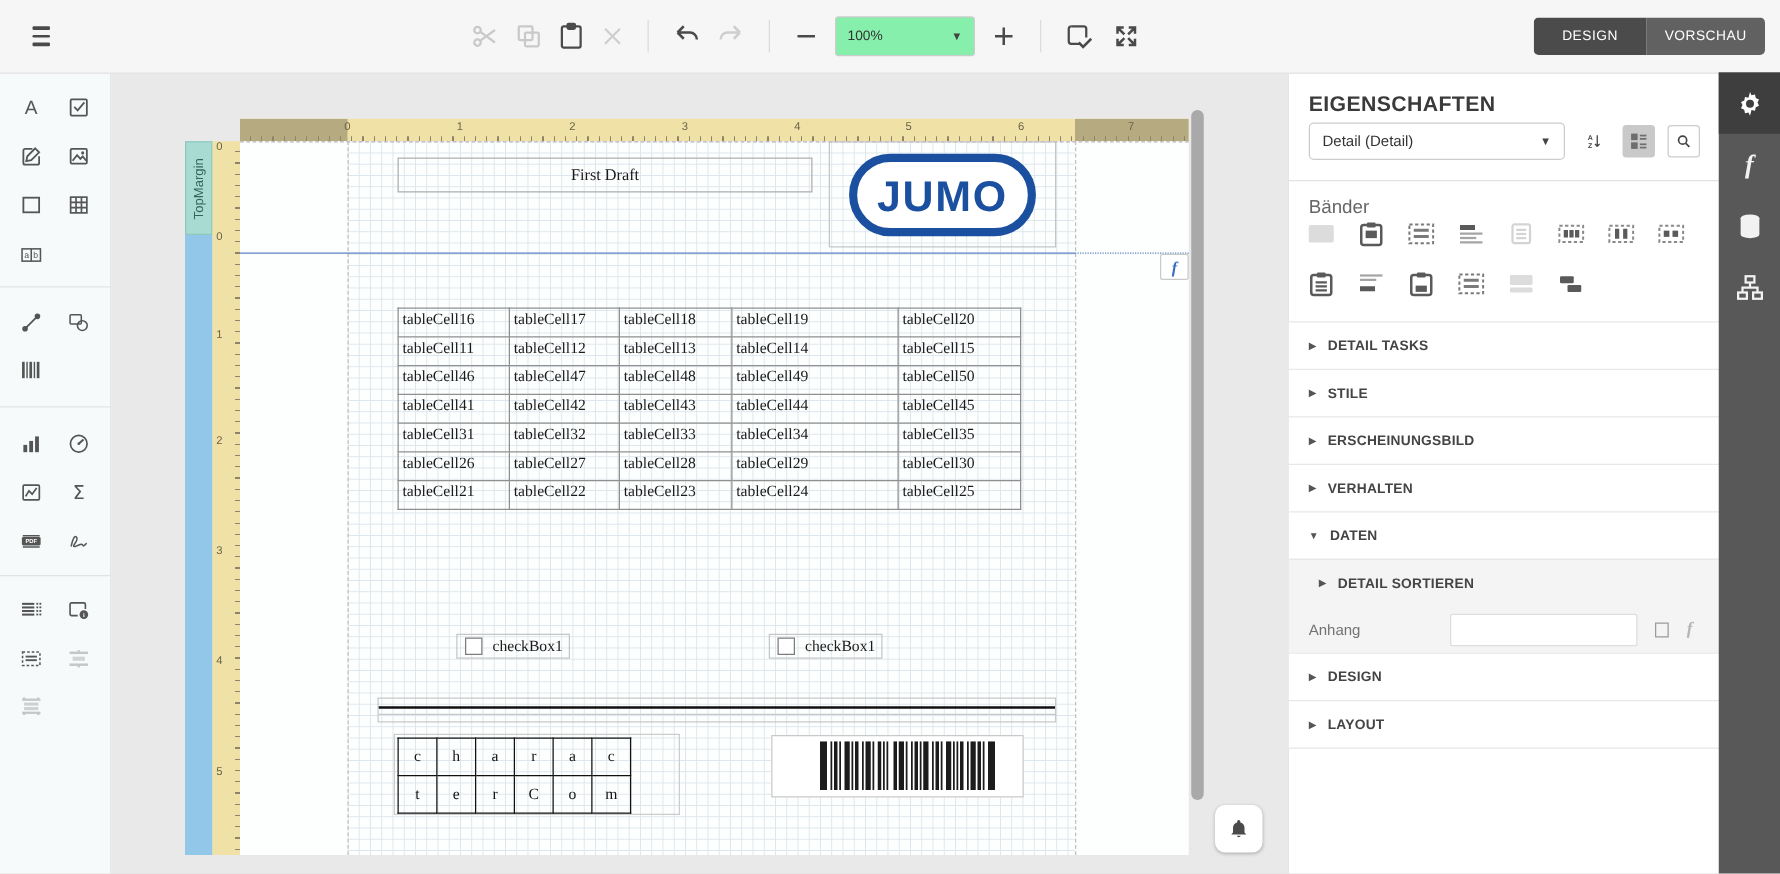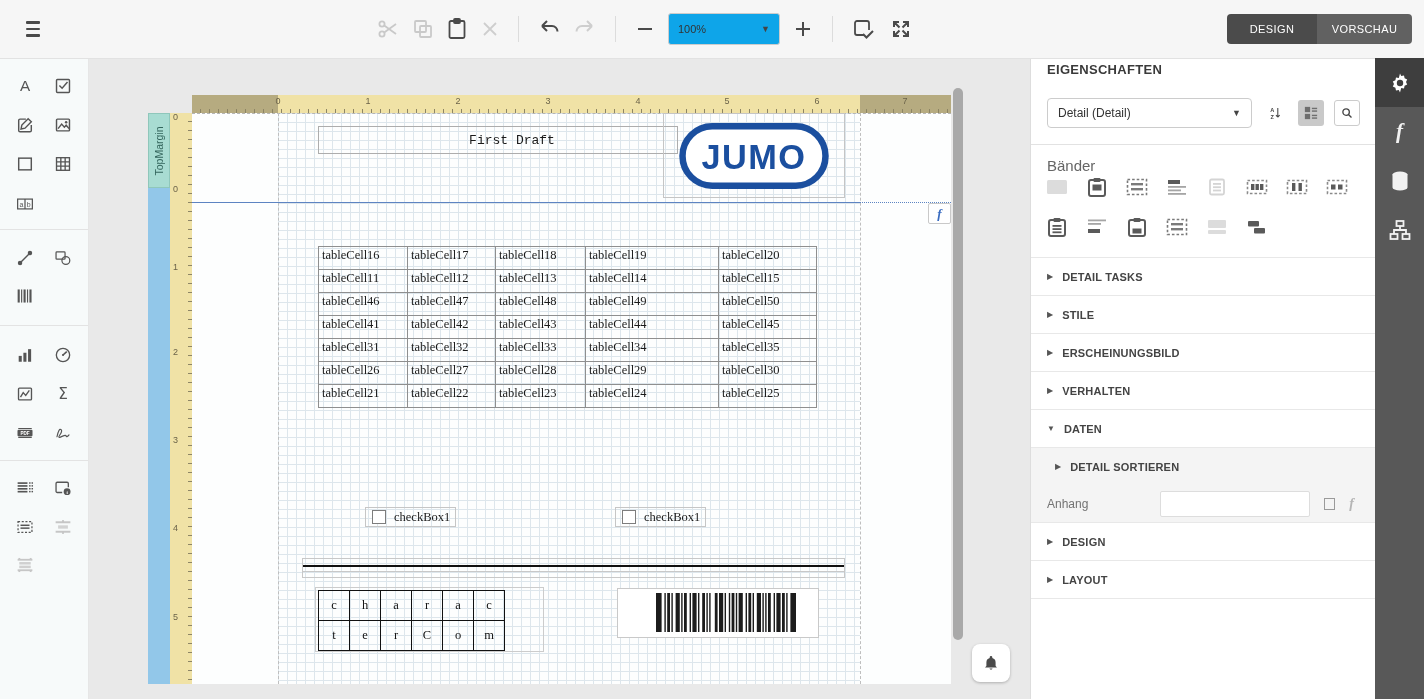--- a/index.html
+++ b/index.html
@@ -3,21 +3,21 @@
 <meta charset="utf-8">
 <style>
   html,body{margin:0;padding:0;background:#d7d7d7;}
   #app{position:relative;width:1424px;height:699px;background:#e9e9e9;overflow:hidden;
        font-family:"Liberation Sans",sans-serif;-webkit-font-smoothing:antialiased;}
   
   .topbar{position:absolute;left:0;top:0;width:1424px;height:58px;background:#f6f6f6;border-bottom:1px solid #e2e2e2;z-index:30;}
   .icon-btn{display:flex;align-items:center;justify-content:center;background:none;border:none;padding:0;cursor:pointer;}
   .tb-sep{width:1px;height:26px;background:#dcdcdc;margin:0 6px;}
   .tb-center{position:absolute;left:376px;top:0;height:58px;display:flex;align-items:center;gap:12px;}
-  .zoom-select{width:92px;height:30px;background:#0ea5e9;border:1px solid #ccc;border-radius:3px;display:flex;align-items:center;justify-content:space-between;padding:0 9px;font-size:11px;color:#333;cursor:pointer;}
+  .zoom-select{width:92px;height:30px;background:#86efac;border:1px solid #ccc;border-radius:3px;display:flex;align-items:center;justify-content:space-between;padding:0 9px;font-size:11px;color:#333;cursor:pointer;}
   .caret{font-size:9px;color:#444;}
   .mode-switch{position:absolute;right:12px;top:14px;display:flex;border-radius:4px;overflow:hidden;}
   .mode-btn{height:30px;border:none;color:#fff;font-size:11px;letter-spacing:.4px;cursor:pointer;font-family:"Liberation Sans",sans-serif;}
   .mode-design{width:90px;background:#4b4b4b;}
   .mode-vorschau{width:95px;background:#616161;}
   .hamburger{position:absolute;left:20px;top:17px;width:26px;height:24px;display:flex;flex-direction:column;justify-content:center;gap:4px;background:none;border:none;cursor:pointer;}
   .hamburger span{display:block;height:2.5px;background:#4a4a4a;border-radius:1px;}
   
   .toolbox{position:absolute;left:0;top:59px;width:88px;height:640px;background:#f7fafa;border-right:1px solid #e6e6e6;z-index:20;}
   .tool{position:absolute;width:30px;height:26px;display:flex;align-items:center;justify-content:center;background:none;border:none;cursor:pointer;}
@@ -38,41 +38,41 @@
   .vr-num{position:absolute;left:3px;font-size:9px;color:#6b6349;transform:translateY(-50%);}
   .page{position:absolute;left:104px;top:55px;width:759px;height:571px;background:#fdfefe;}
   .grid{position:absolute;left:86px;top:0;width:582px;height:571px;
      background-image:linear-gradient(to right,#dde6ec 1px,transparent 1px),linear-gradient(to bottom,#dde6ec 1px,transparent 1px);
      background-size:9px 9px;}
   .dash-v{position:absolute;top:0;width:0;height:571px;border-left:1px dashed #bfbfbf;}
   .dash-h{position:absolute;left:0;width:759px;height:0;border-top:1px dashed #b5b5b5;}
   .band-line{position:absolute;left:0;top:89px;width:668px;height:0;border-top:1.5px solid #5d84c2;}
   .band-line-dot{position:absolute;left:668px;top:89px;width:91px;height:0;border-top:1.5px dotted #5d84c2;}
   .rpt-el{position:absolute;border:1px solid #adadad;background:transparent;}
-  .serif{font-family:Liberation Mono, monospace;color:#1a1a1a;padding-left:28px;}
+  .serif{font-family:Liberation Serif, serif;color:#1a1a1a;}
   .fx-btn{position:absolute;left:736px;top:90px;width:23px;height:21px;background:#fff;border:1px solid #c9c9c9;border-radius:2px;
      font-family:"Liberation Serif",serif;font-style:italic;font-weight:bold;color:#3a6cc0;font-size:13px;display:flex;align-items:center;justify-content:center;cursor:pointer;}
   
   .rpt-table{border-collapse:collapse;width:498px;table-layout:fixed;}
   .rpt-table th,.rpt-table td{border:1px solid #8f8f8f;font-family:"Liberation Serif",serif;font-weight:normal;font-size:12.5px;color:#1a1a1a;overflow:hidden;white-space:nowrap;}
   .rpt-table th{height:17px;text-align:center;}
   .rpt-table td{height:21px;text-align:left;padding:1px 0 0 3px;vertical-align:top;}
   
   .cb-el{position:absolute;width:91px;height:20px;border:1px solid #c6c6c6;display:flex;align-items:center;gap:8px;padding-left:6px;box-sizing:border-box;cursor:pointer;background:transparent;}
   .cb-box{width:12px;height:12px;border:1.5px solid #7d7d7d;background:#fff;}
   .cb-lbl{font-family:"Liberation Serif",serif;font-size:12.5px;color:#1a1a1a;}
   
   .comb{border-collapse:collapse;}
   .comb td{width:28px;height:27px;border:1.6px solid #111;text-align:center;font-family:"Liberation Serif",serif;font-size:12.5px;color:#111;}
   
   .vscroll{position:absolute;left:865px;top:30px;width:10px;height:552px;background:#a9a9a9;border-radius:5px;cursor:pointer;}
   .bell-btn{position:absolute;left:884px;top:586px;width:38px;height:38px;background:#fff;border:none;border-radius:8px;box-shadow:0 1px 3px rgba(0,0,0,.25);display:flex;align-items:center;justify-content:center;cursor:pointer;}
   
   .props{position:absolute;left:1030px;top:58px;width:345px;height:641px;background:#fff;border-left:1px solid #ddd;z-index:10;}
-  .props-title{position:absolute;left:16px;top:4px;font-size:13px;font-weight:bold;color:#3a3a3a;letter-spacing:.3px;}
+  .props-title{position:absolute;left:16px;top:16px;font-size:17px;font-weight:bold;color:#3a3a3a;letter-spacing:.3px;}
   .sel-row{position:absolute;left:16px;top:40px;display:flex;align-items:center;gap:10px;}
   .band-select{width:205px;height:30px;border:1px solid #ccc;border-radius:4px;background:#fff;display:flex;align-items:center;justify-content:space-between;padding:0 10px;font-size:12px;color:#333;cursor:pointer;box-sizing:border-box;}
   .mini-btn{width:26px;height:26px;display:flex;align-items:center;justify-content:center;border:none;background:none;border-radius:3px;cursor:pointer;}
   .mini-btn.filled{background:#c9c9c9;}
   .mini-btn.outlined{background:#fff;border:1px solid #ccc;}
   .props-div{position:absolute;left:0;top:86px;width:345px;height:1px;background:#e2e2e2;}
   .baender-lbl{position:absolute;left:16px;top:99px;font-size:15px;color:#666;}
   .band-row{position:absolute;left:14px;display:flex;gap:16px;}
   .band-btn{width:24px;height:22px;border:none;background:none;padding:0;cursor:pointer;display:flex;align-items:center;justify-content:center;}
   .sections{position:absolute;left:0;top:199px;width:345px;}

